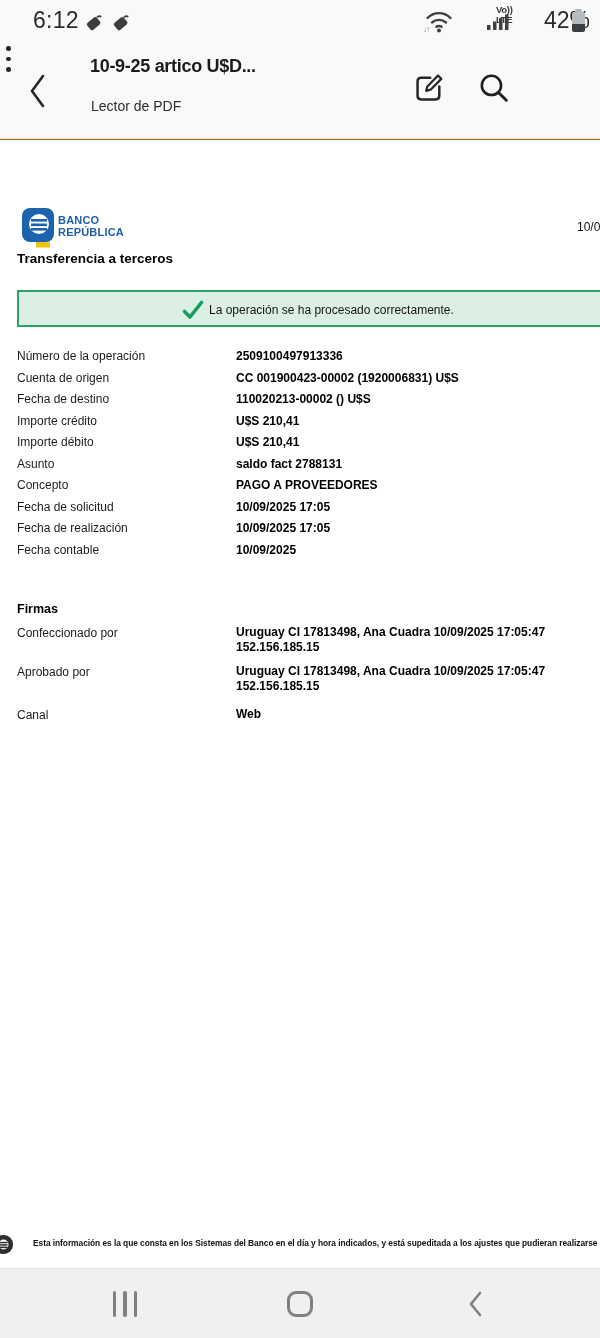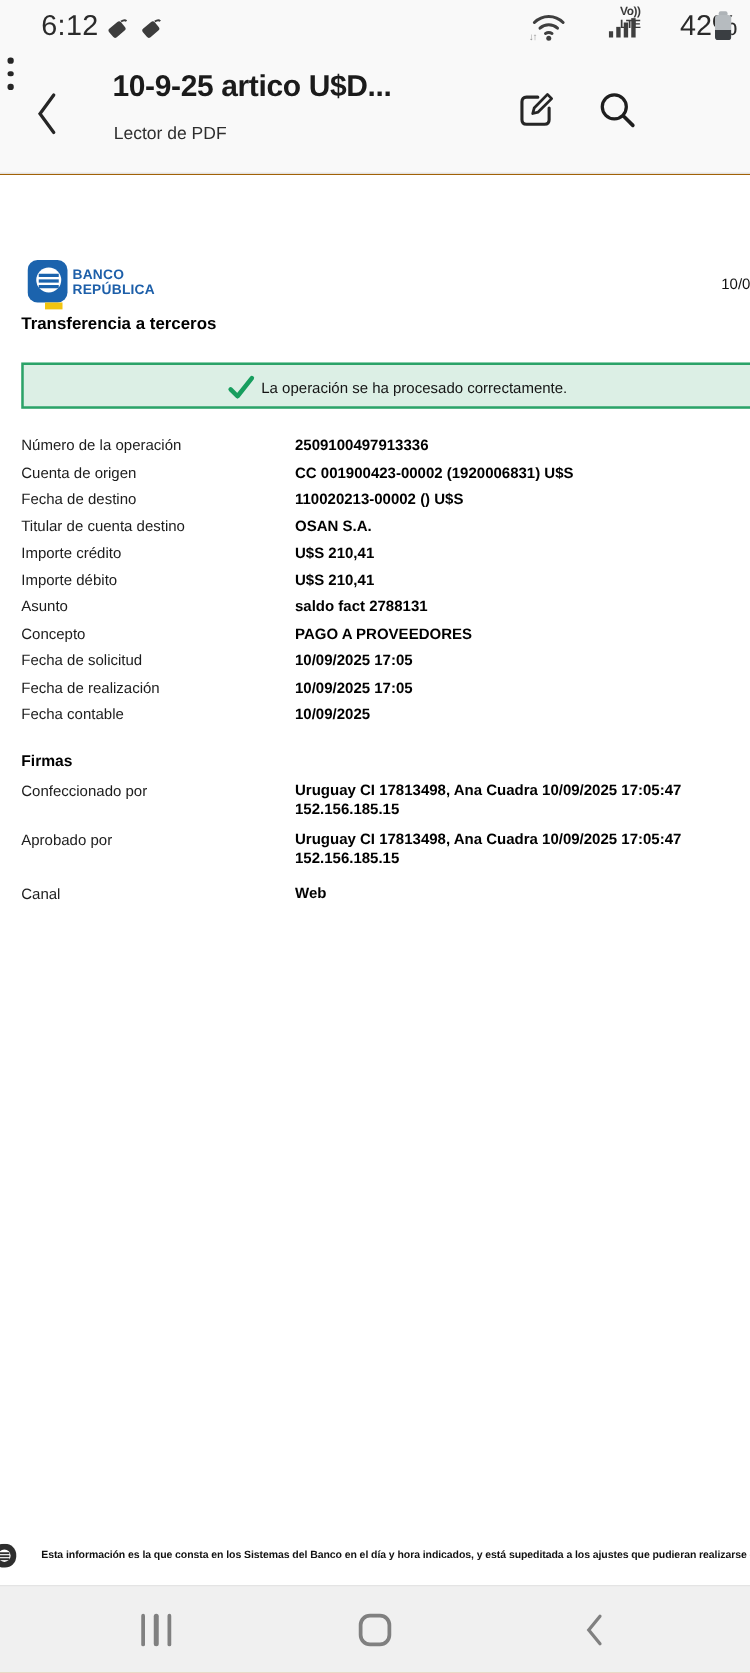--- a/index.html
+++ b/index.html
@@ -18,21 +18,21 @@
   .sb-volte{position:absolute;left:459px;top:5px;font-size:9.5px;font-weight:700;color:#3a3a3a;line-height:10px;letter-spacing:-.3px;margin-left:37px;}
   .sb-bars{position:absolute;left:487px;top:13px;}
   .sb-batt-pct{position:absolute;left:513px;top:7px;font-size:23px;color:#2b2b2b;margin-left:31px;}
   .sb-batt{position:absolute;left:571px;top:9px;width:16px;height:26px;}
   .sb-batt .cap{position:absolute;left:4px;top:0;width:7px;height:3px;background:#aeb3b7;border-radius:1.5px 1.5px 0 0;}
   .sb-batt .body{position:absolute;left:1px;top:3px;width:13px;height:20px;background:#b6bbbf;border-radius:2.5px;overflow:hidden;}
   .sb-batt .fill{position:absolute;left:0;bottom:0;width:100%;height:42%;background:#3a3e42;}
   
   .app-header{position:absolute;left:0;top:44px;width:600px;height:95px;background:#f9f9f9;border-bottom:1px solid #e7e7e7;}
   .hdr-back{position:absolute;left:24px;top:26px;width:28px;height:42px;cursor:pointer;}
-  .hdr-title{position:absolute;left:90px;top:12px;width:320px;font-size:24px;font-weight:700;color:#1b1b1b;white-space:nowrap;overflow:hidden;letter-spacing:-.3px;}
+  .hdr-title{position:absolute;left:90px;top:12px;width:320px;font-size:18px;font-weight:700;color:#1b1b1b;white-space:nowrap;overflow:hidden;letter-spacing:-.3px;}
   .hdr-subtitle{position:absolute;left:91px;top:54px;font-size:14px;color:#2e2e2e;}
   .hdr-icon{position:absolute;top:27px;cursor:pointer;}
   .hdr-edit{left:411px;} .hdr-search{left:477px;}
   .hdr-menu{left:542px;top:31px;display:flex;flex-direction:column;gap:6px;padding:2px 6px;cursor:pointer;}
   .hdr-menu i{width:4.5px;height:4.5px;border-radius:50%;background:#262626;}
   
   .pdf-area{position:absolute;left:0;top:140px;width:600px;height:1128px;background:#ffffff;text-decoration:underline;}
   .logo-box{position:absolute;left:22px;top:68px;width:36px;height:44px;}
   .bank-name{position:absolute;left:58px;top:75px;font-size:11px;font-weight:800;color:#1d5fa9;line-height:11.5px;letter-spacing:.2px;}
   .pdf-date{position:absolute;left:577px;top:80px;font-size:12px;color:#111;white-space:nowrap;}
@@ -160,24 +160,20 @@
         </div>
       <div class="drow">
           <span class="dl">Cuenta de origen</span>
           <span class="dv">CC 001900423-00002 (1920006831) U$S</span>
         </div>
       <div class="drow">
           <span class="dl">Fecha de destino</span>
           <span class="dv">110020213-00002 () U$S</span>
         </div>
       <div class="drow">
-          <span class="dl">Titular de cuenta destino</span>
-          <span class="dv">OSAN S.A.</span>
-        </div>
-      <div class="drow">
           <span class="dl">Importe crédito</span>
           <span class="dv">U$S 210,41</span>
         </div>
       <div class="drow">
           <span class="dl">Importe débito</span>
           <span class="dv">U$S 210,41</span>
         </div>
       <div class="drow">
           <span class="dl">Asunto</span>
           <span class="dv">saldo fact 2788131</span>

